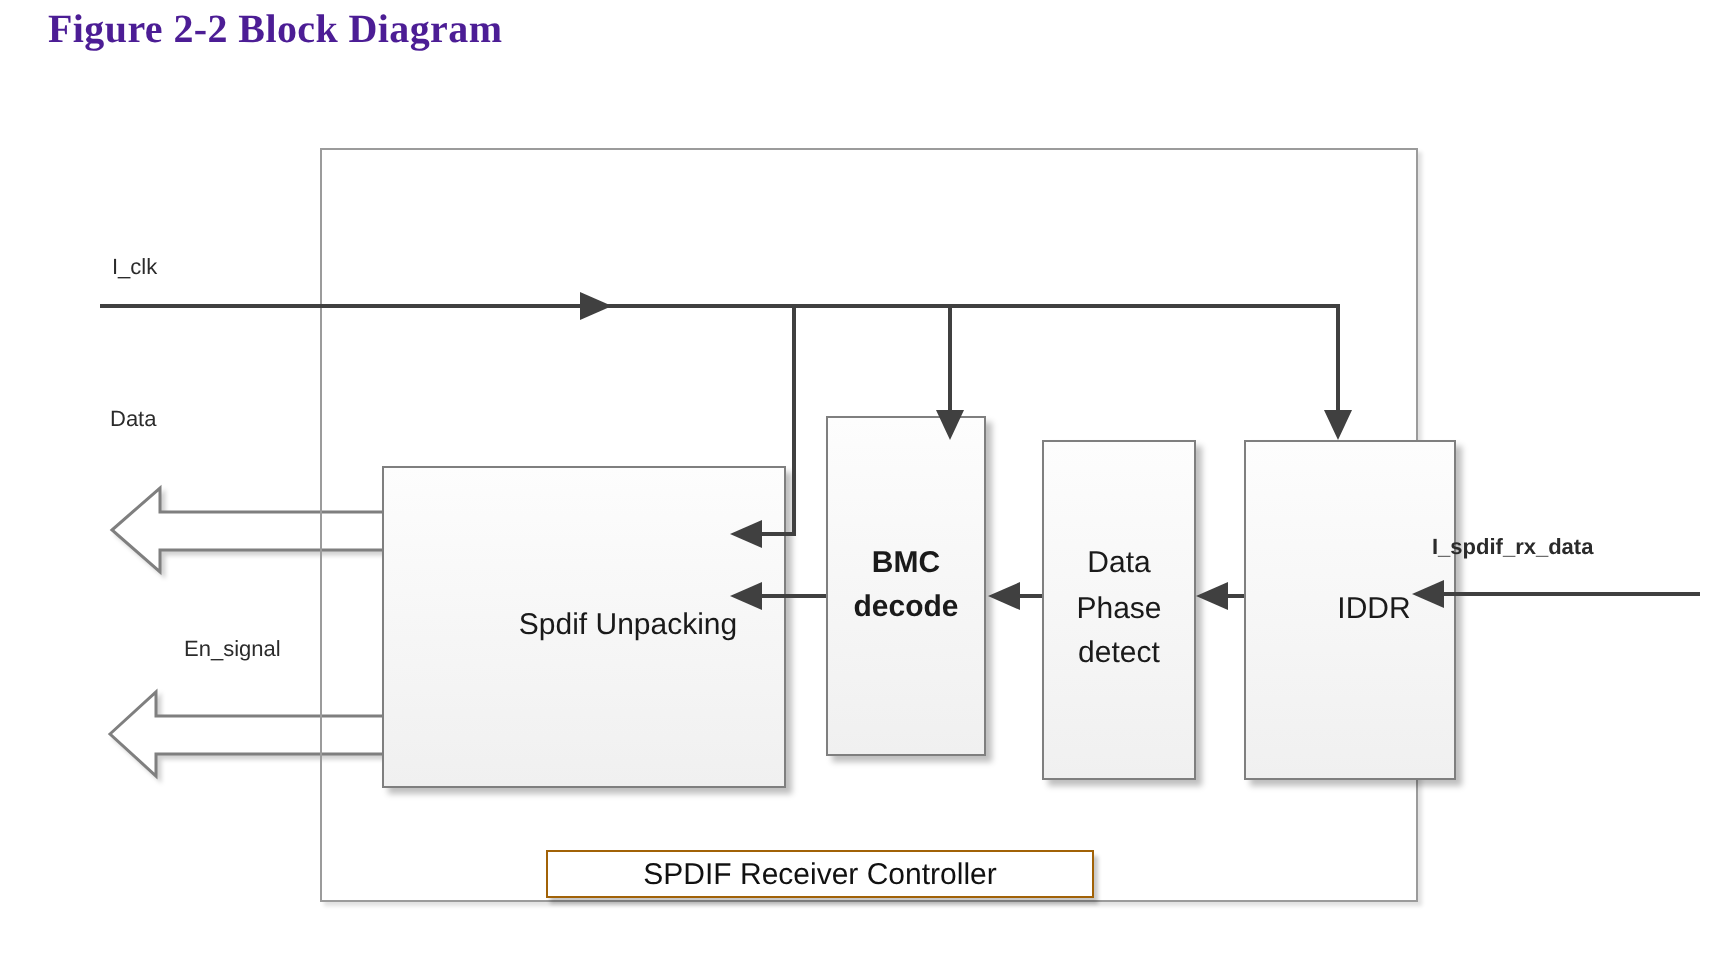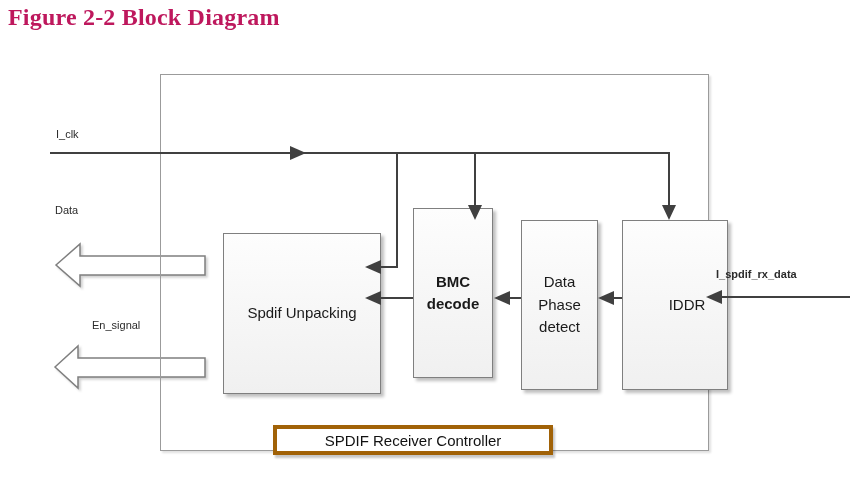--- a/index.html
+++ b/index.html
@@ -12,26 +12,26 @@
     font-family: "Liberation Sans", sans-serif;
   }
   .canvas {
     position: relative;
     width: 860px;
     height: 478px;
     background: #ffffff;
   }
   .figure-title {
     position: absolute;
-    left: 8px;
+    left: 24px;
     top: 4px;
     font-family: "Liberation Serif", serif;
     font-weight: 700;
-    font-size: 24px;
-    color: #be185d;
+    font-size: 20px;
+    color: #4c1d95;
     letter-spacing: 0.2px;
   }
   svg.layer {
     position: absolute;
     left: 0;
     top: 0;
     width: 860px;
     height: 478px;
     pointer-events: none;
   }
@@ -57,21 +57,21 @@
     justify-content: center;
     text-align: center;
     z-index: 3;
   }
   .block .lbl {
     font-size: 15px;
     color: #1a1a1a;
     white-space: pre-line;
     line-height: 1.5;
   }
-  .block-unpacking { left: 223px; top: 233px; width: 156px; height: 159px; }
+  .block-unpacking { left: 191px; top: 233px; width: 156px; height: 159px; padding-left: 44px; }
   .block-bmc       { left: 413px; top: 208px; width: 78px;  height: 168px; font-weight: bold; }
   .block-phase     { left: 521px; top: 220px; width: 75px;  height: 168px; }
   .block-iddr      { left: 622px; top: 220px; width: 80px;  height: 168px; padding-left: 24px; }
   .layer-lines { z-index: 4; }
   .signal-label {
     position: absolute;
     font-size: 11px;
     color: #2b2b2b;
     z-index: 5;
     white-space: nowrap;
@@ -80,21 +80,21 @@
   .lbl-data { left: 55px; top: 204px; }
   .lbl-en  { left: 56px;  top: 319px; margin-left: 36px; }
   .lbl-rx  { left: 716px; top: 268px; font-weight: bold; }
   .controller-label {
     position: absolute;
     left: 273px;
     top: 425px;
     width: 272px;
     height: 22px;
     background: #ffffff;
-    border: 4px solid #a16207;
+    border: 1px solid #a16207;
     box-shadow: 2px 3px 2px rgba(0,0,0,0.22);
     display: flex;
     align-items: center;
     justify-content: center;
     font-size: 15px;
     color: #111111;
     z-index: 6;
   }
   .line { stroke: #404040; stroke-width: 2; fill: none; }
   .head { fill: #404040; stroke: none; }

